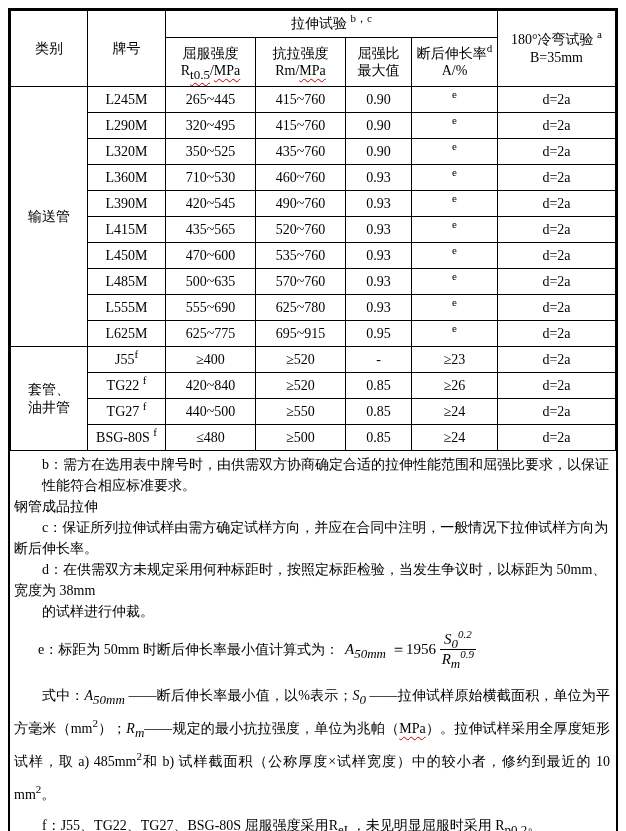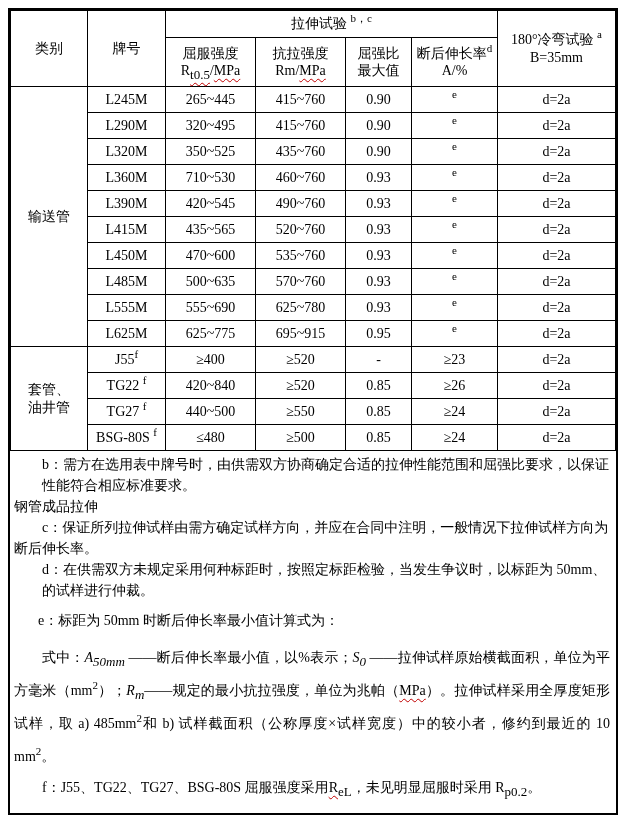--- a/index.html
+++ b/index.html
@@ -234,22 +234,31 @@
   </table>
 
   <div class="notes">
     <div>
         <div class="note-line ind1">b：需方在选用表中牌号时，由供需双方协商确定合适的拉伸性能范围和屈强比要求，以保证</div>
         <div class="note-line ind1">性能符合相应标准要求。</div>
         <div class="note-line">钢管成品拉伸</div>
         <div class="note-line ind1">c：保证所列拉伸试样由需方确定试样方向，并应在合同中注明，一般情况下拉伸试样方向为</div>
         <div class="note-line">断后伸长率。</div>
         <div class="note-line ind1">d：在供需双方未规定采用何种标距时，按照定标距检验，当发生争议时，以标距为 50mm、</div>
+        <div class="note-line">宽度为 38mm</div>
         <div class="note-line ind1">的试样进行仲裁。</div>
       </div>
     <div class="e-line">
       <span>e：标距为 50mm 时断后伸长率最小值计算式为：</span>
+      <span class="formula">
+        <span class="lhs math">A<sub>50mm</sub></span>
+        <span>＝1956</span>
+        <span class="frac">
+          <span class="top math">S<sub>0</sub><sup>0.2</sup></span>
+          <span class="bot math">R<sub>m</sub><sup>0.9</sup></span>
+        </span>
+      </span>
     </div>
     <div class="para">式中：<span class="math">A<sub>50mm</sub></span> ——断后伸长率最小值，以%表示；<span class="math">S<sub>0</sub></span> ——拉伸试样原始横截面积，单位为平方毫米（mm<sup>2</sup>）；<span class="math">R<sub>m</sub></span>——规定的最小抗拉强度，单位为兆帕（<span class="wavy">MPa</span>）。拉伸试样采用全厚度矩形试样，取 a) 485mm<sup>2</sup>和 b) 试样截面积（公称厚度×试样宽度）中的较小者，修约到最近的 10 mm<sup>2</sup>。</div>
     <div class="f-line">f：J55、TG22、TG27、BSG-80S 屈服强度采用<span class="wavy">R<sub>eL</sub></span>，未见明显屈服时采用 R<sub>p0.2</sub>。</div>
   </div>
 
 </div>
 
 </body></html>

